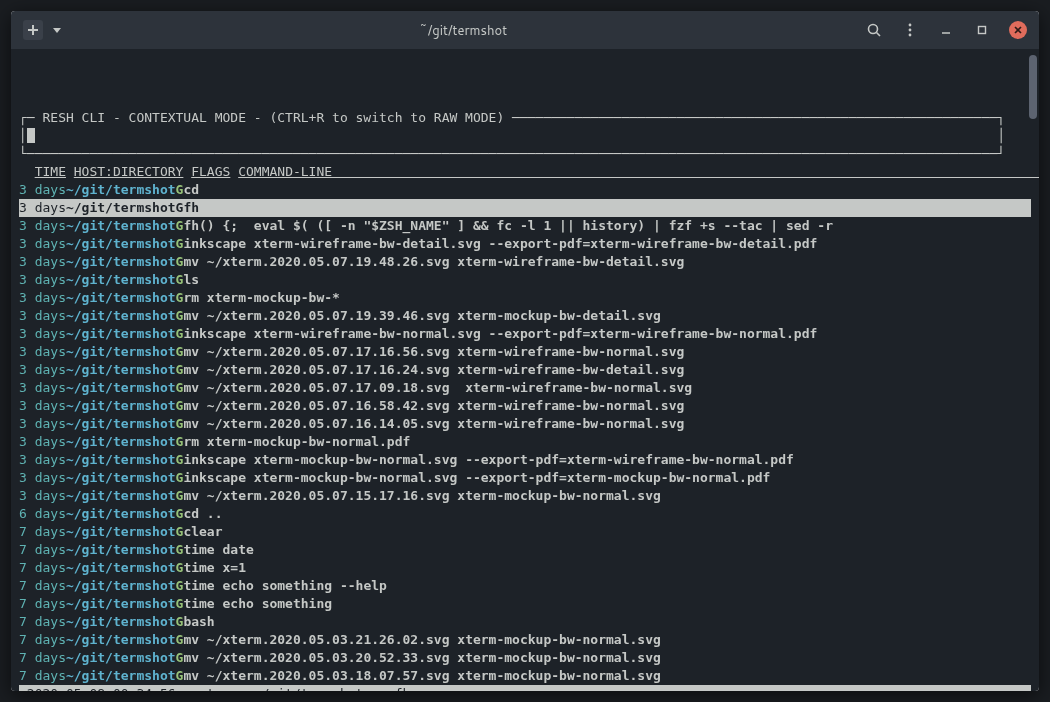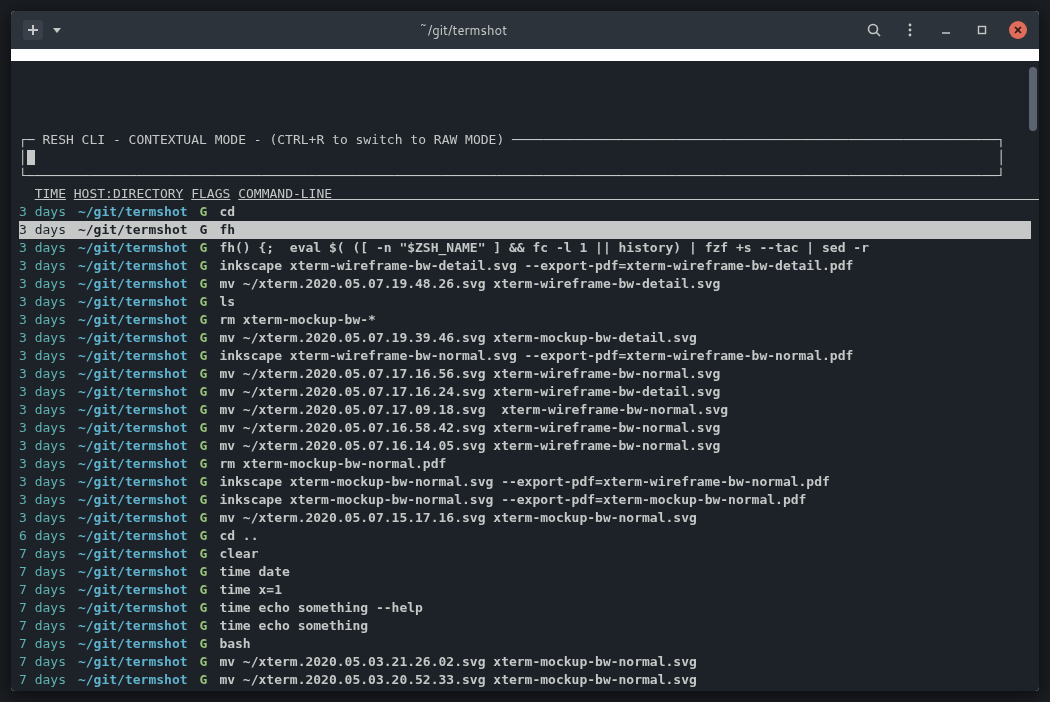--- a/index.html
+++ b/index.html
@@ -48,41 +48,40 @@
   }
   .icon-btn { color:#c5c8c6; display:flex; align-items:center; justify-content:center; width:18px; height:18px; cursor:default; }
   .close-btn {
     width:18px; height:18px; border-radius:50%;
     background:#e06c5c; display:flex; align-items:center; justify-content:center;
   }
   .close-btn svg { width:10px; height:10px; }
   .terminal {
     flex:1;
     background:#1d2228;
-    padding: 16px 8px 6px 8px;
+    padding: 6px 8px 6px 8px;
     position:relative;
     overflow:hidden;
     line-height: 18px;
     white-space: pre;
-    margin-top: 12px;
   }
   .scrollbar {
     position:absolute; right:2px; top:6px; width:8px; height:64px;
     background:#5c6370; border-radius:4px;
   }
   .box-top, .box-bottom {
     color:#c5c8c6;
   }
   .box-line { color:#c5c8c6; }
   .cursor {
     display:inline-block; width:8px; height:15px; background:#c5c8c6;
     vertical-align: text-bottom;
   }
   .hdr-u { text-decoration: underline; color:#c5c8c6;text-align:right; }
-  .row { display:flex;gap:12px; }
+  .row { display:flex; }
   .c-time { color:#5fb3b3; }
   .c-dir  { color:#5fb3cf; font-weight:bold; }
   .c-flag { color:#98c379; font-weight:bold; }
   .c-cmd  { color:#c5c8c6;font-weight:bold; }
   .row.selected { background:#c5c8c6; }
   .row.selected .c-time,
   .row.selected .c-dir,
   .row.selected .c-flag,
   .row.selected .c-cmd { color:#1d2228; }
   .row.selected .c-dir { font-weight:bold; }

